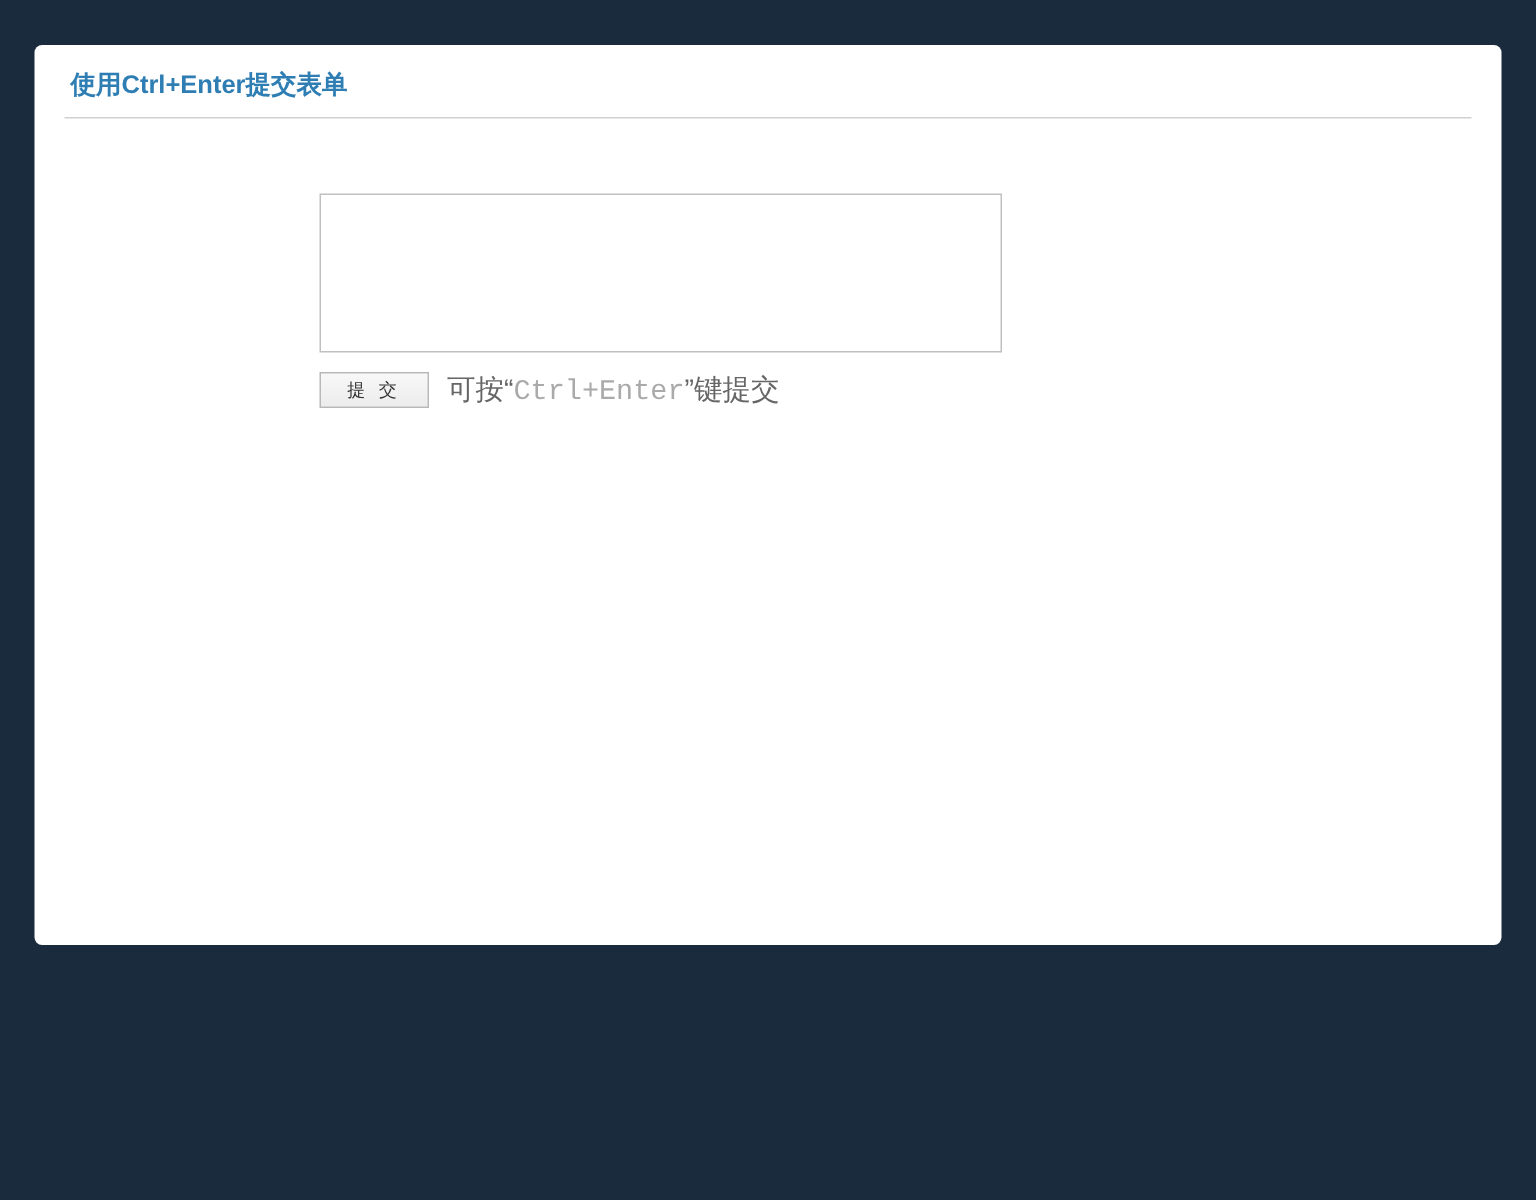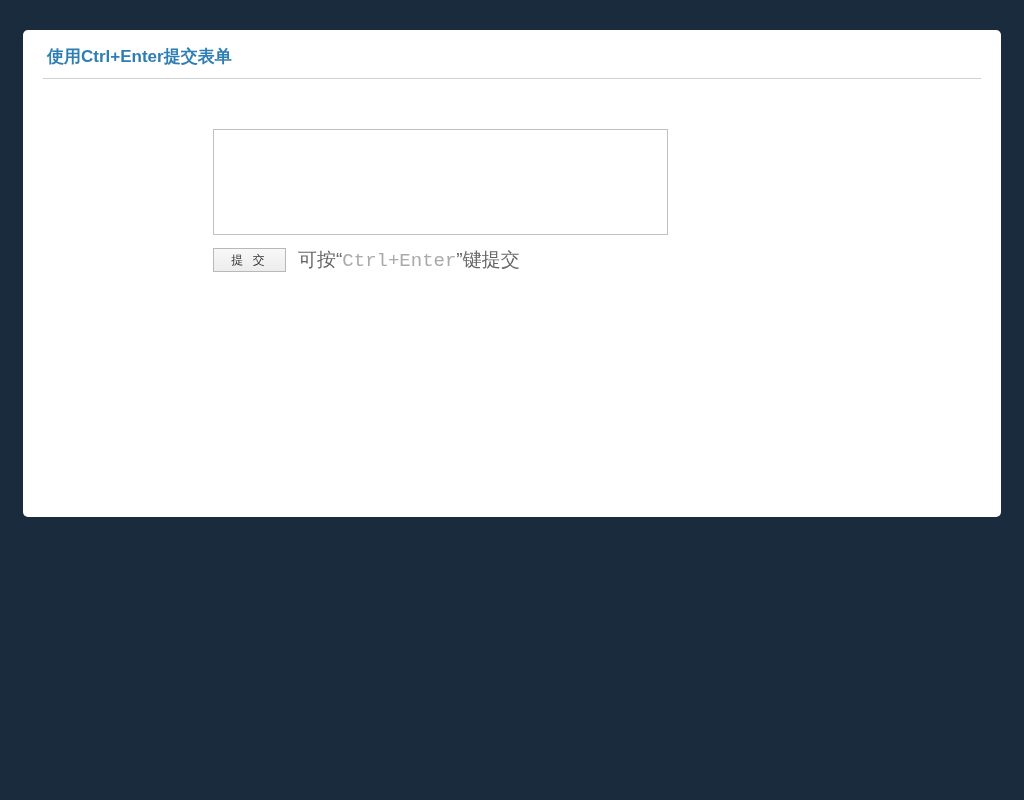--- a/index.html
+++ b/index.html
@@ -11,21 +11,21 @@
       background-color: #1a2b3d;
       font-family: "Microsoft YaHei", SimSun, Arial, sans-serif;
       width: 1024px;
       height: 800px;
       overflow: hidden;
     }
     .panel {
       background-color: #ffffff;
       margin: 30px 23px 4px 23px;
       border-radius: 5px;
-      height: 487px;
+      height: 600px;
       padding: 15px 20px;
     }
     .page-title {
       color: #2e7eb4;
       font-size: 17px;
       font-weight: bold;
       padding-bottom: 10px;
       border-bottom: 1px solid #d0d0d0;
       margin-bottom: 10px;
       padding-left: 4px;
@@ -49,21 +49,21 @@
       display: flex;
       align-items: center;
     }
     .submit-button {
       width: 73px;
       height: 24px;
       background: linear-gradient(#f8f8f8, #ececec);
       border: 1px solid #b8b8b8;
       border-radius: 0;
       font-size: 12px;
-      font-family: Liberation Sans, sans-serif;
+      font-family: Liberation Serif, serif;
       letter-spacing: 3px;
       cursor: pointer;
       color: #333;
     }
     .hint-text {
       margin-left: 12px;
       font-size: 19px;
       color: #666;
       font-family: SimSun, "Microsoft YaHei", sans-serif;
     }

